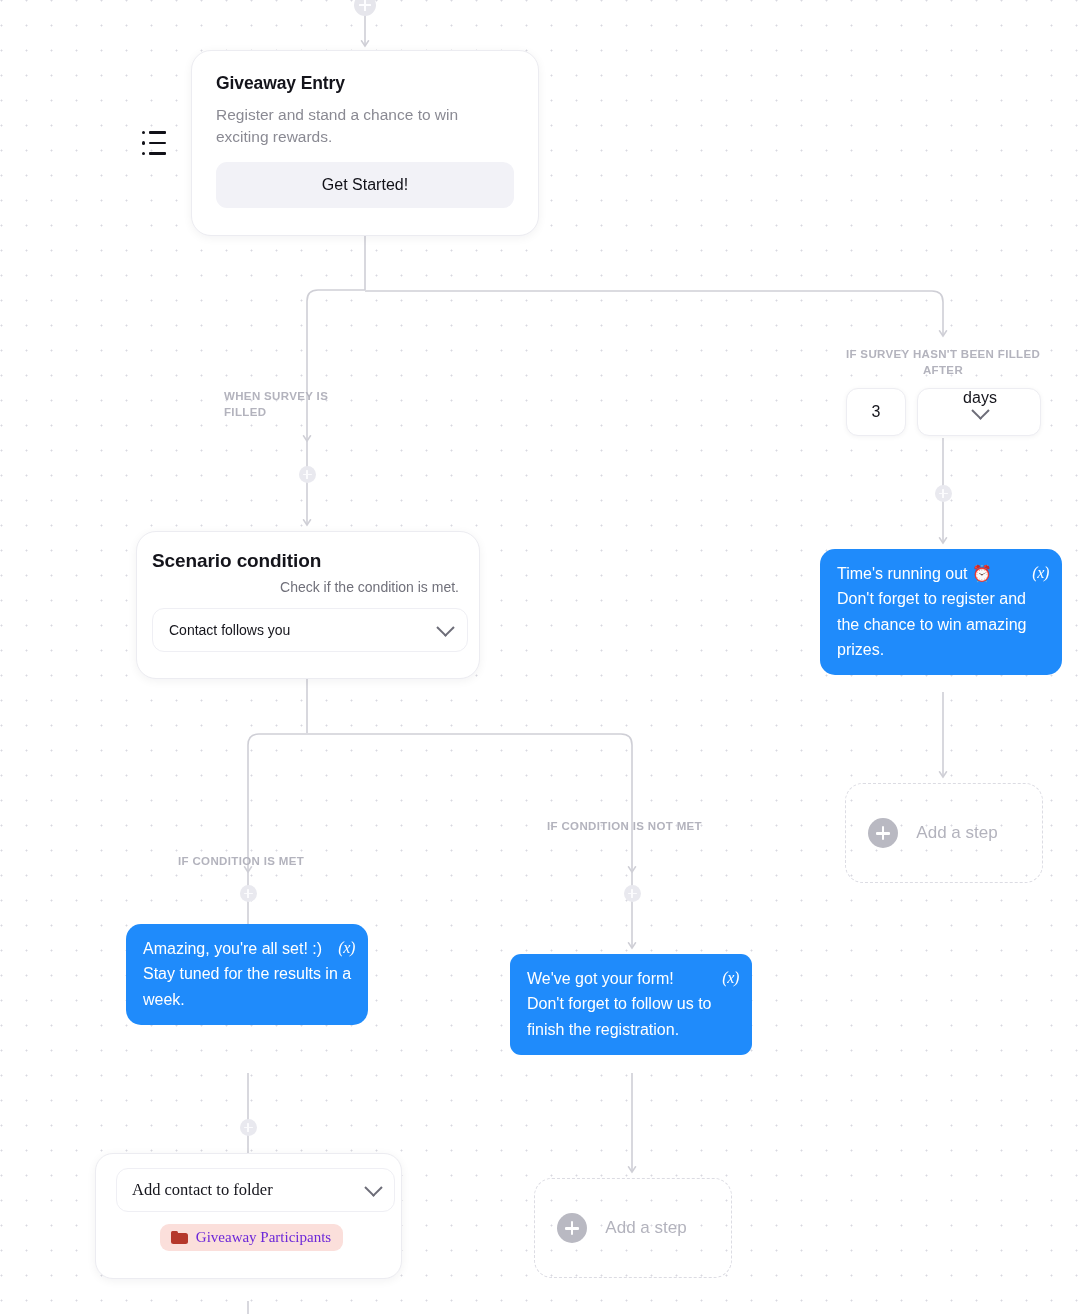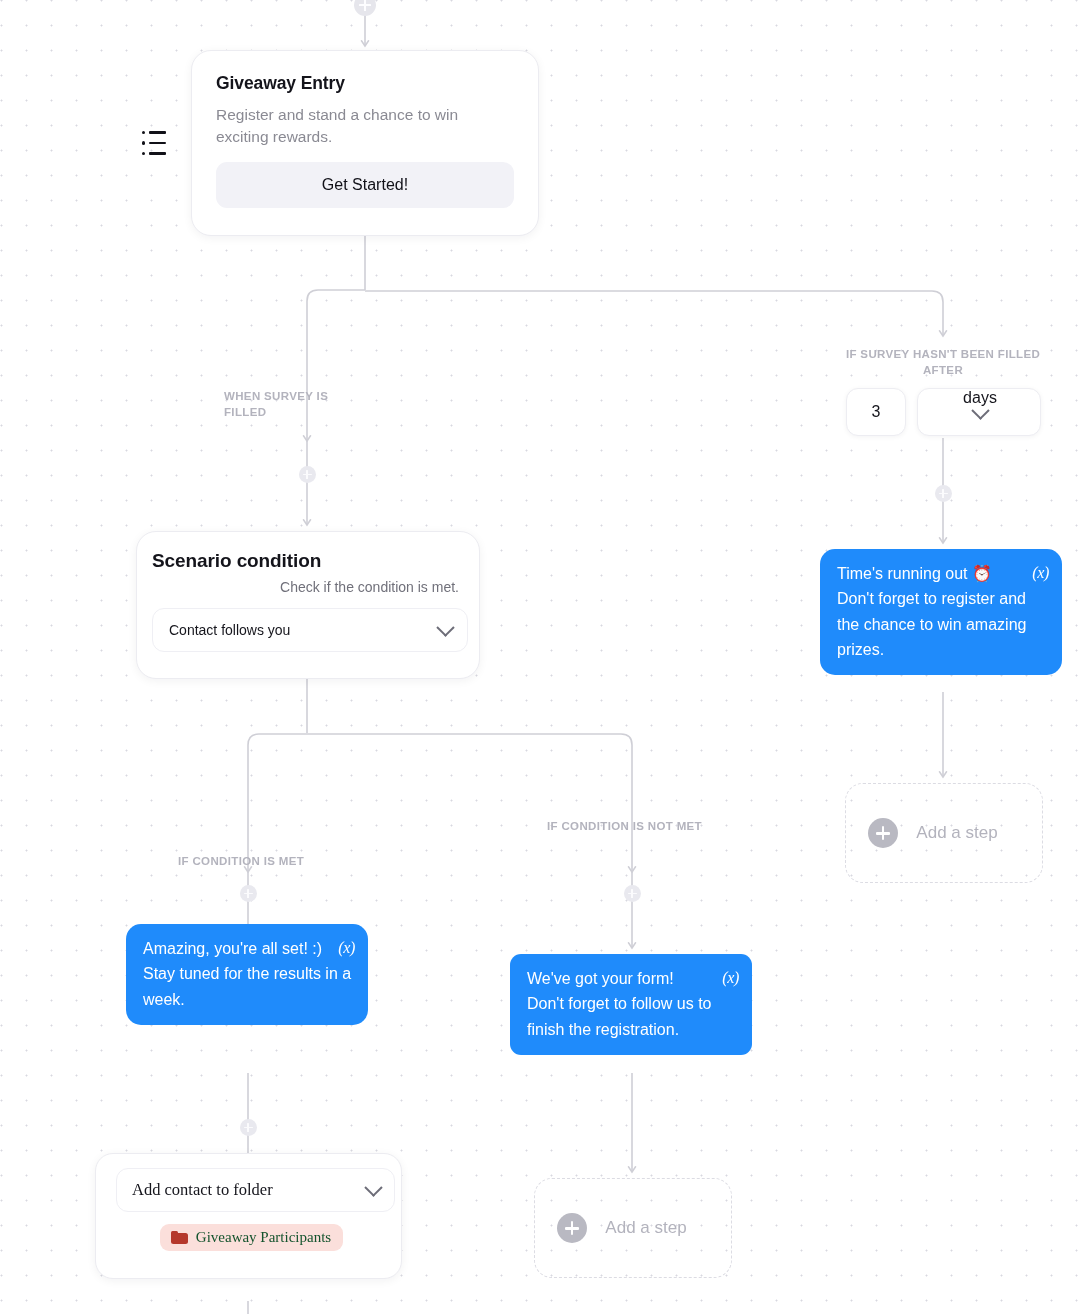--- a/index.html
+++ b/index.html
@@ -199,21 +199,21 @@
     display: flex; align-items: center; justify-content: space-between;
     padding: 0 14px 0 15px;
     font-size: 16.5px; color: #15151c;
     cursor: pointer;
   }
   .tag-row { display: flex; justify-content: center; margin-top: 12px; }
   .folder-tag {
     display: inline-flex; align-items: center; gap: 8px;
     background: #fbdfdb; border-radius: 9px;
     padding: 5px 12px 5px 11px;
-    font-size: 15px; color: #14532d; font-weight: 400;
+    font-size: 15px; color: #6d28d9; font-weight: 400;
   }
   .folder-glyph { width: 17px; height: 13px; position: relative; flex: 0 0 auto; }
   .folder-glyph .fg-body {
     position: absolute; left: 0; bottom: 0; width: 17px; height: 11px;
     background: #b5382c; border-radius: 2px 2.5px 2.5px 2.5px;
   }
   .folder-glyph .fg-tab {
     position: absolute; left: 0; top: 0; width: 7.5px; height: 4px;
     background: #b5382c; border-radius: 1.5px 1.5px 0 0;
   }

